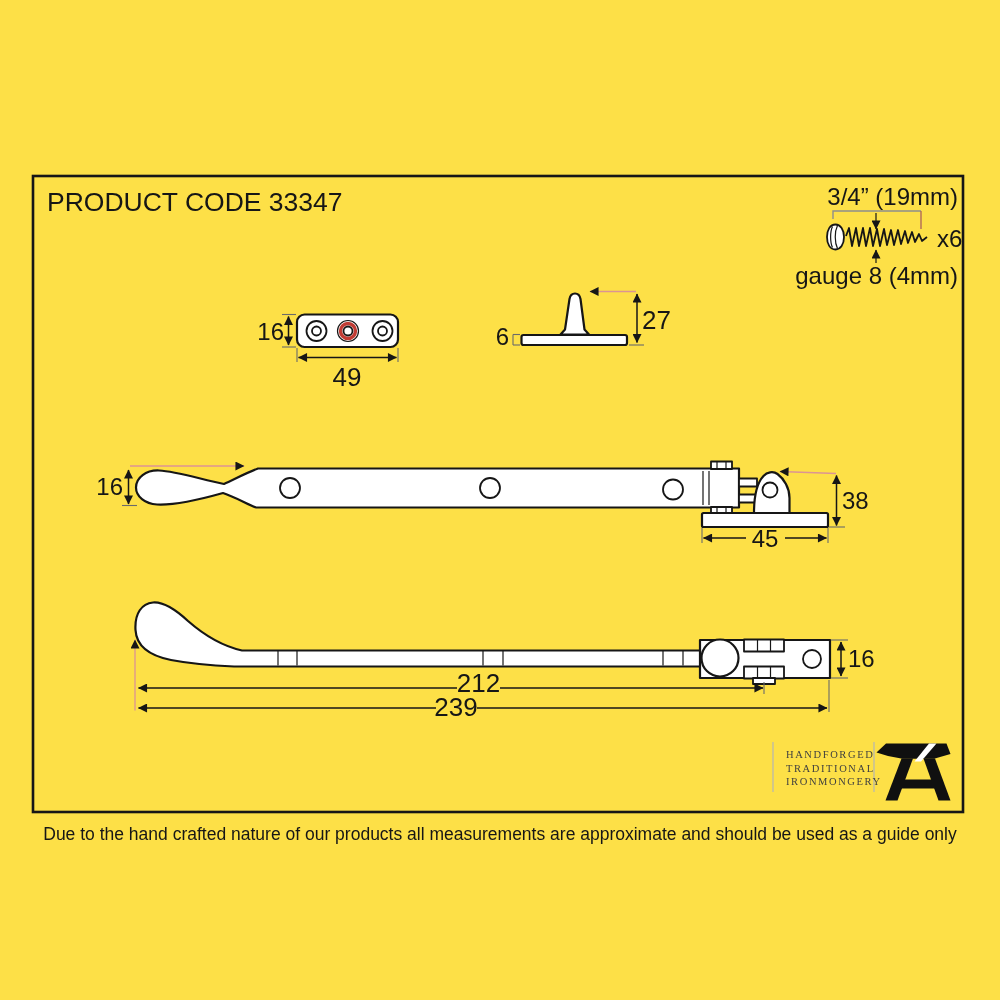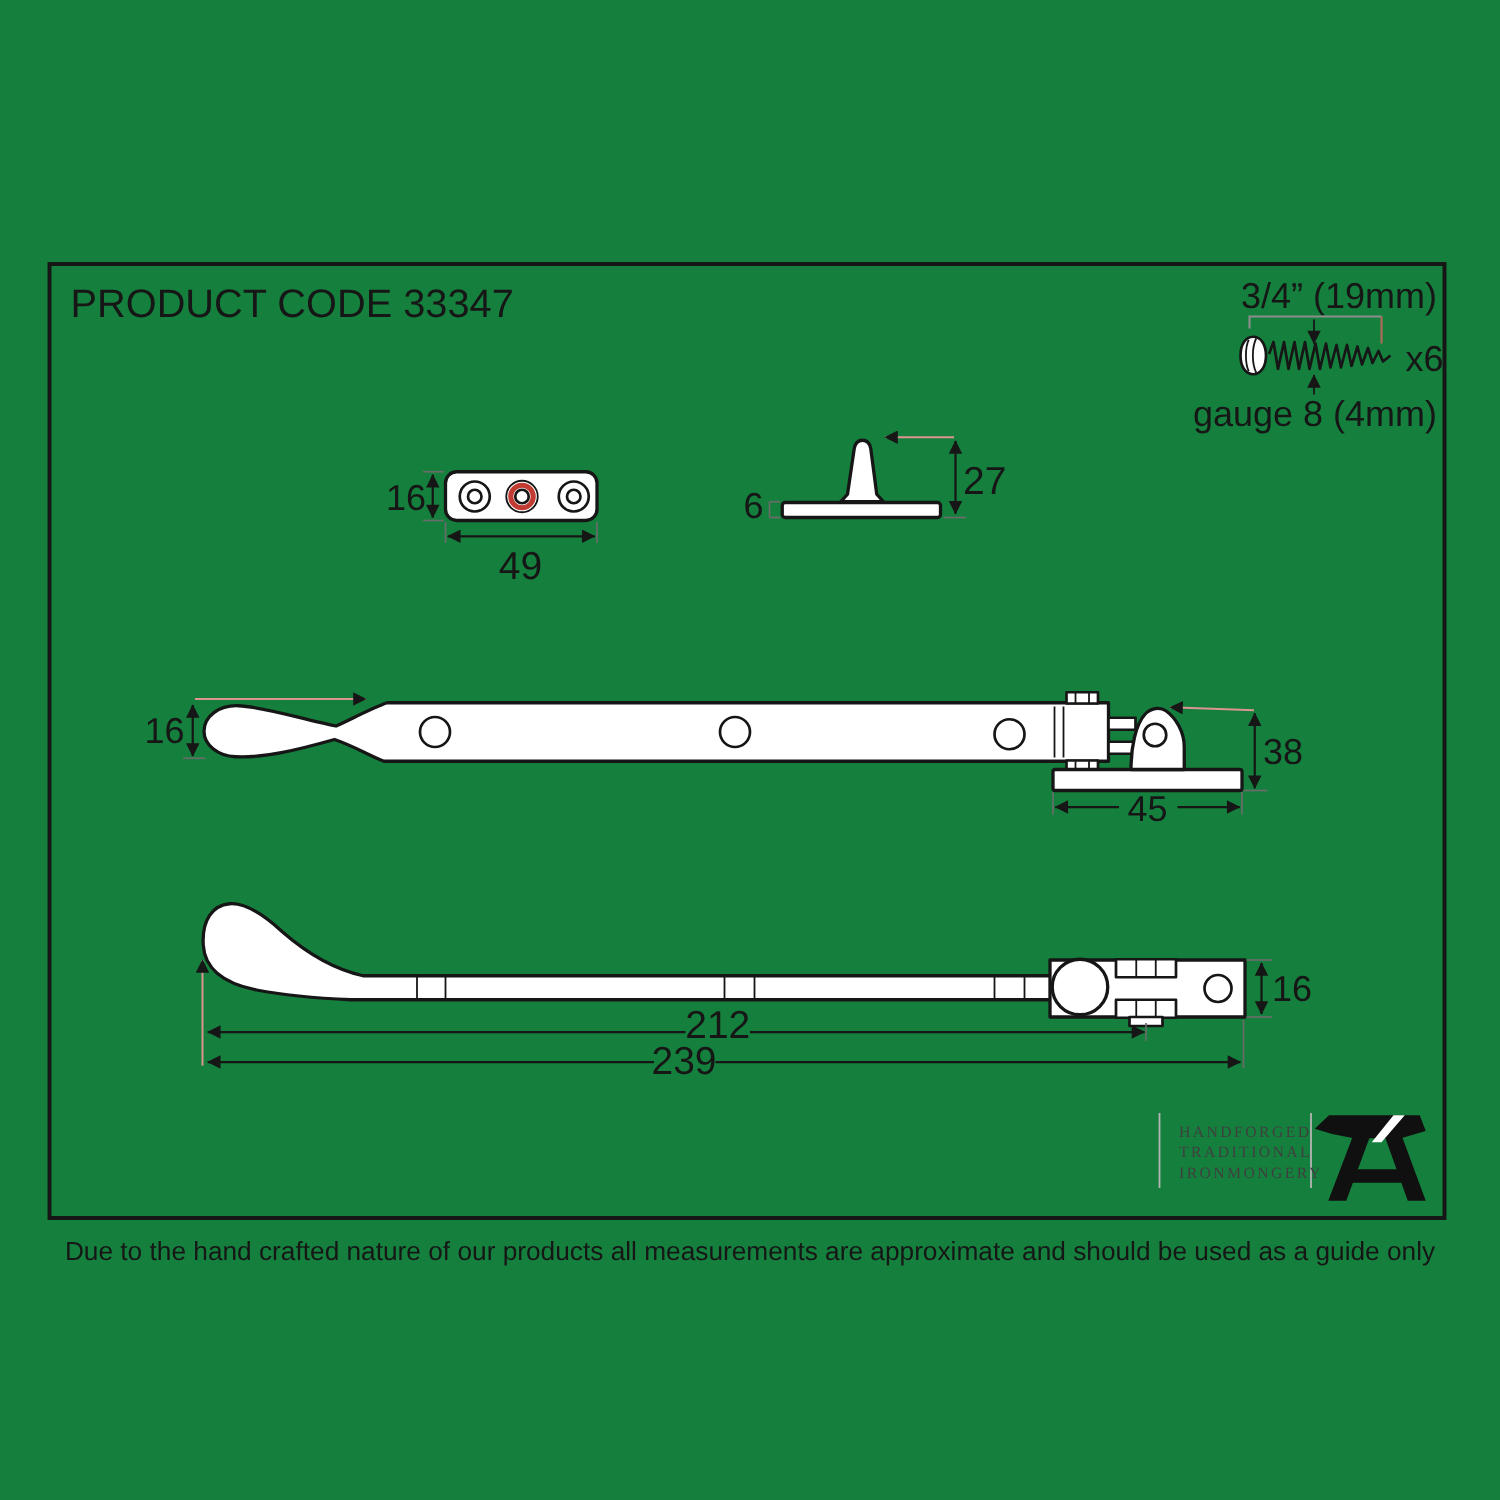--- a/index.html
+++ b/index.html
@@ -1,16 +1,16 @@
 <!DOCTYPE html>
 <html><head>
 <meta charset="utf-8">
 <style>
   html,body{margin:0;padding:0;background:#ffffff;}
-  .stage{position:relative;width:1000px;height:1000px;background:#15803d;overflow:hidden;}
+  .stage{position:relative;width:1000px;height:1000px;background:#fde047;overflow:hidden;}
   svg{position:absolute;left:0;top:0;}
   svg text{fill:#161616;font-family:"Liberation Sans",sans-serif;}
   .t-code{font-size:26.5px;}
   .t-dim{font-size:24px;}
   .t-dim-lg{font-size:26px;}
   .t-note{font-size:17.5px;}
   .t-logo{font-family:"Liberation Serif",serif;font-size:10.5px;letter-spacing:1.6px;fill:#3f3f3f;}
   .s-part{fill:#ffffff;stroke:#161616;stroke-width:2.2;stroke-linejoin:round;}
   .s-part-md{fill:#ffffff;stroke:#161616;stroke-width:1.8;stroke-linejoin:round;}
   .s-thin{fill:none;stroke:#161616;stroke-width:1.2;}

